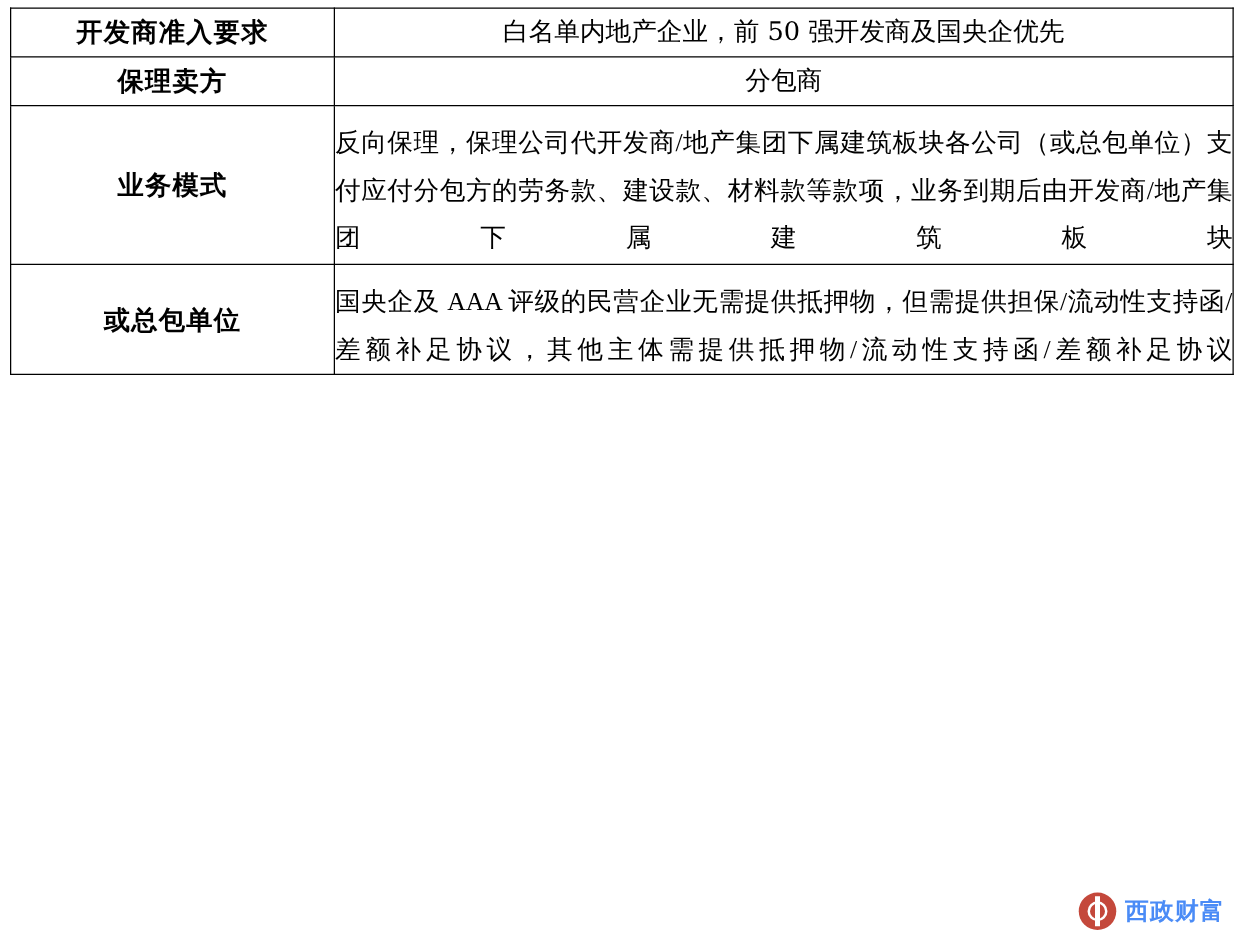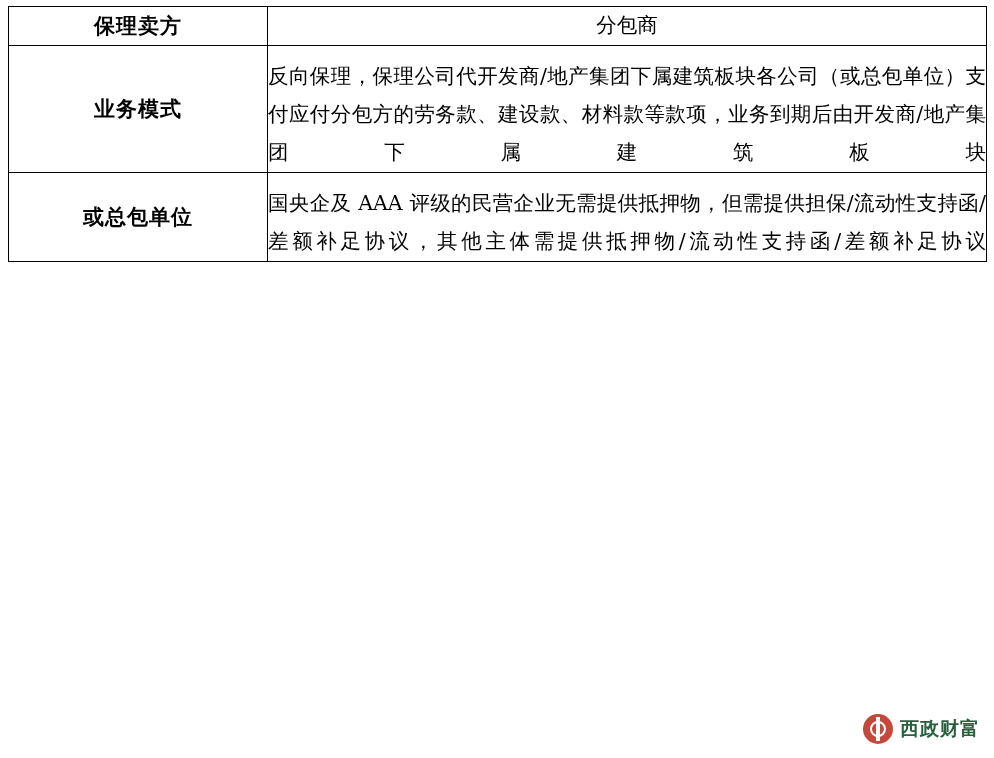--- a/index.html
+++ b/index.html
@@ -48,20 +48,21 @@
   }
   .v-center {
     text-align: center;
   }
   .v-just {
     text-align: justify;
     text-align-last: justify;
   }
   .row-tall .value-cell {
     padding-top: 12px;
+    font-family: Liberation Serif, serif;
   }
   .watermark {
     position: absolute;
     right: 14px;
     bottom: 14px;
     display: flex;
     align-items: center;
     gap: 7px;
     opacity: 0.92;
   }
@@ -90,31 +91,35 @@
     left: 13px;
     top: 3px;
     width: 4px;
     height: 24px;
     background: #ffffff;
   }
   .wm-text {
     font-family: "DejaVu Sans", "Liberation Sans", sans-serif;
     font-size: 19px;
     font-weight: bold;
-    color: #14532d;
+    color: #3b82f6;
     letter-spacing: 1px;
     white-space: nowrap;
   }
 </style>
 </head>
 <body>
 
 <div class="doc">
   <table class="spec-table">
     <tbody>
+      <tr>
+        <td class="label-cell">开发商准入要求</td>
+        <td class="value-cell v-center">白名单内地产企业，前 50 强开发商及国央企优先</td>
+      </tr>
       <tr>
         <td class="label-cell">保理卖方</td>
         <td class="value-cell v-center">分包商</td>
       </tr>
       <tr class="row-tall">
         <td class="label-cell">业务模式</td>
         <td class="value-cell v-just">反向保理，保理公司代开发商/地产集团下属建筑板块各公司（或总包单位）支付应付分包方的劳务款、建设款、材料款等款项，业务到期后由开发商/地产集团下属建筑板块</td>
       </tr>
       <tr class="row-tall">
         <td class="label-cell">或总包单位</td>

